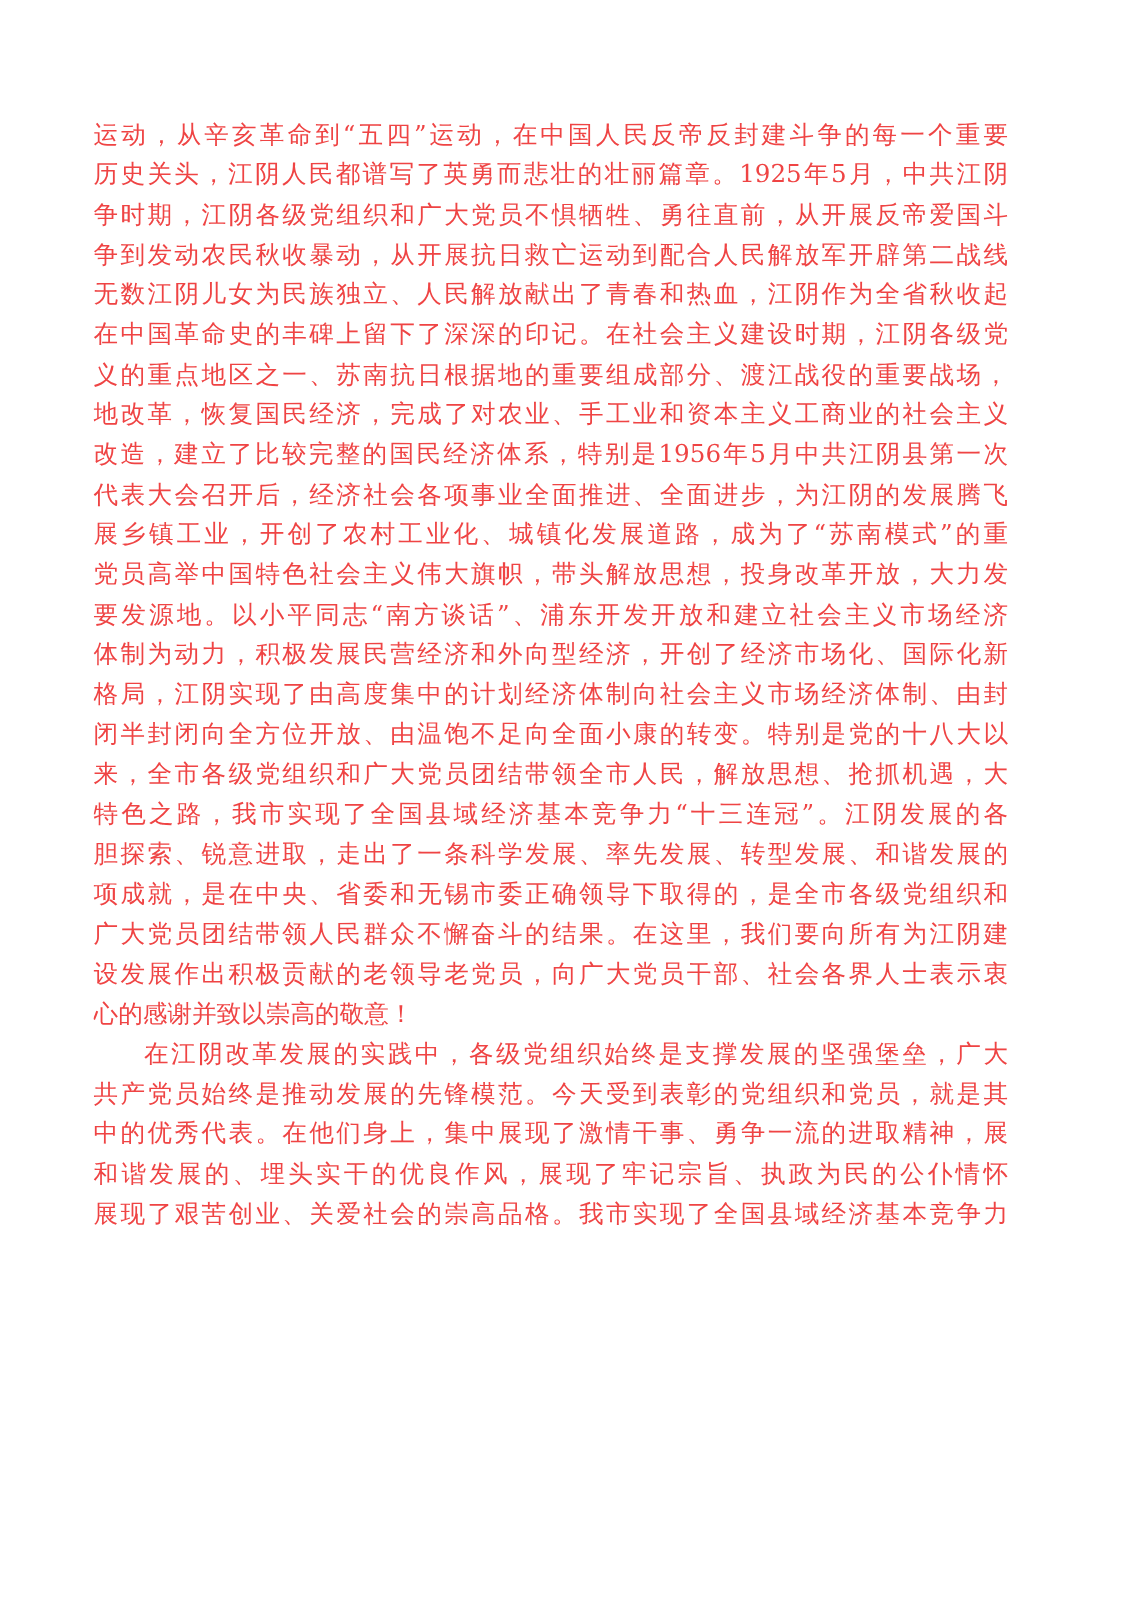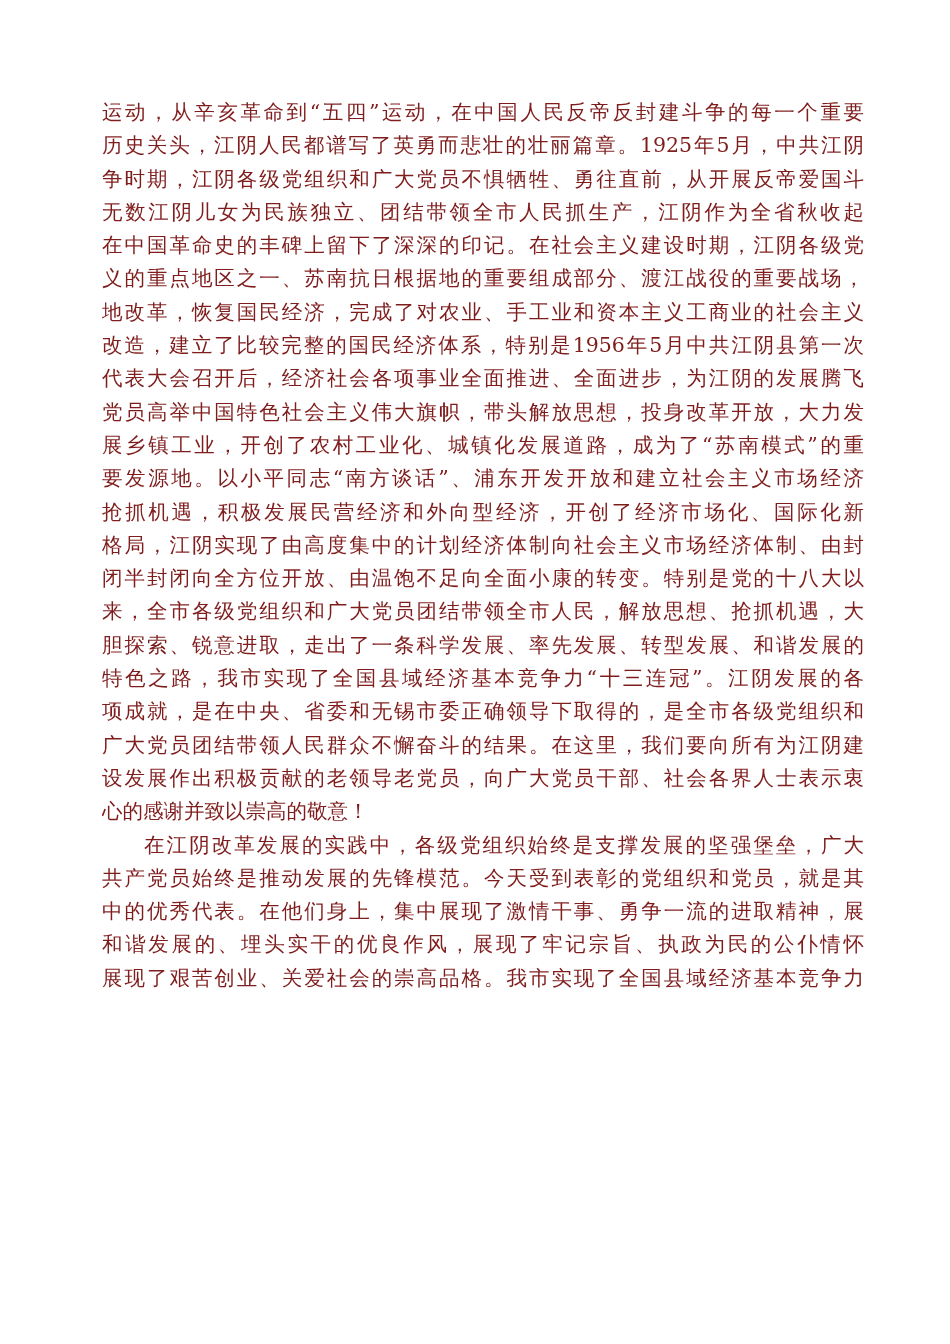--- a/index.html
+++ b/index.html
@@ -8,24 +8,24 @@
       background: #ffffff;
     }
     body {
       width: 950px;
       height: 1344px;
       position: relative;
       overflow: hidden;
     }
     .page {
       position: absolute;
-      left: 102px;
+      left: 78px;
       top: 96px;
       width: 762px;
-      color: #7f1d1d;
+      color: #ef4444;
       font-family: "DejaVu Serif", "Liberation Serif", serif;
       font-size: 20.5px;
     }
     .line {
       display: block;
       height: 33.3px;
       line-height: 33.3px;
       white-space: nowrap;
       text-align: justify;
       text-align-last: justify;
@@ -39,35 +39,36 @@
     }
   </style>
 </head>
 <body>
 
 <div class="page">
   <div>
     <span class="line">运动，从辛亥革命到“五四”运动，在中国人民反帝反封建斗争的每一个重要</span>
     <span class="line">历史关头，江阴人民都谱写了英勇而悲壮的壮丽篇章。1925年5月，中共江阴</span>
     <span class="line">争时期，江阴各级党组织和广大党员不惧牺牲、勇往直前，从开展反帝爱国斗</span>
-    <span class="line">无数江阴儿女为民族独立、团结带领全市人民抓生产，江阴作为全省秋收起</span>
+    <span class="line">争到发动农民秋收暴动，从开展抗日救亡运动到配合人民解放军开辟第二战线</span>
+    <span class="line">无数江阴儿女为民族独立、人民解放献出了青春和热血，江阴作为全省秋收起</span>
     <span class="line">在中国革命史的丰碑上留下了深深的印记。在社会主义建设时期，江阴各级党</span>
     <span class="line">义的重点地区之一、苏南抗日根据地的重要组成部分、渡江战役的重要战场，</span>
     <span class="line">地改革，恢复国民经济，完成了对农业、手工业和资本主义工商业的社会主义</span>
     <span class="line">改造，建立了比较完整的国民经济体系，特别是1956年5月中共江阴县第一次</span>
     <span class="line">代表大会召开后，经济社会各项事业全面推进、全面进步，为江阴的发展腾飞</span>
+    <span class="line">展乡镇工业，开创了农村工业化、城镇化发展道路，成为了“苏南模式”的重</span>
     <span class="line">党员高举中国特色社会主义伟大旗帜，带头解放思想，投身改革开放，大力发</span>
-    <span class="line">展乡镇工业，开创了农村工业化、城镇化发展道路，成为了“苏南模式”的重</span>
     <span class="line">要发源地。以小平同志“南方谈话”、浦东开发开放和建立社会主义市场经济</span>
-    <span class="line">抢抓机遇，积极发展民营经济和外向型经济，开创了经济市场化、国际化新</span>
+    <span class="line">体制为动力，积极发展民营经济和外向型经济，开创了经济市场化、国际化新</span>
     <span class="line">格局，江阴实现了由高度集中的计划经济体制向社会主义市场经济体制、由封</span>
     <span class="line">闭半封闭向全方位开放、由温饱不足向全面小康的转变。特别是党的十八大以</span>
     <span class="line">来，全市各级党组织和广大党员团结带领全市人民，解放思想、抢抓机遇，大</span>
+    <span class="line">特色之路，我市实现了全国县域经济基本竞争力“十三连冠”。江阴发展的各</span>
     <span class="line">胆探索、锐意进取，走出了一条科学发展、率先发展、转型发展、和谐发展的</span>
-    <span class="line">特色之路，我市实现了全国县域经济基本竞争力“十三连冠”。江阴发展的各</span>
     <span class="line">项成就，是在中央、省委和无锡市委正确领导下取得的，是全市各级党组织和</span>
     <span class="line">广大党员团结带领人民群众不懈奋斗的结果。在这里，我们要向所有为江阴建</span>
     <span class="line">设发展作出积极贡献的老领导老党员，向广大党员干部、社会各界人士表示衷</span>
     <span class="line last">心的感谢并致以崇高的敬意！</span>
   </div>
   <div>
     <span class="line indent">在江阴改革发展的实践中，各级党组织始终是支撑发展的坚强堡垒，广大</span>
     <span class="line">共产党员始终是推动发展的先锋模范。今天受到表彰的党组织和党员，就是其</span>
     <span class="line">中的优秀代表。在他们身上，集中展现了激情干事、勇争一流的进取精神，展</span>
     <span class="line">和谐发展的、埋头实干的优良作风，展现了牢记宗旨、执政为民的公仆情怀</span>

